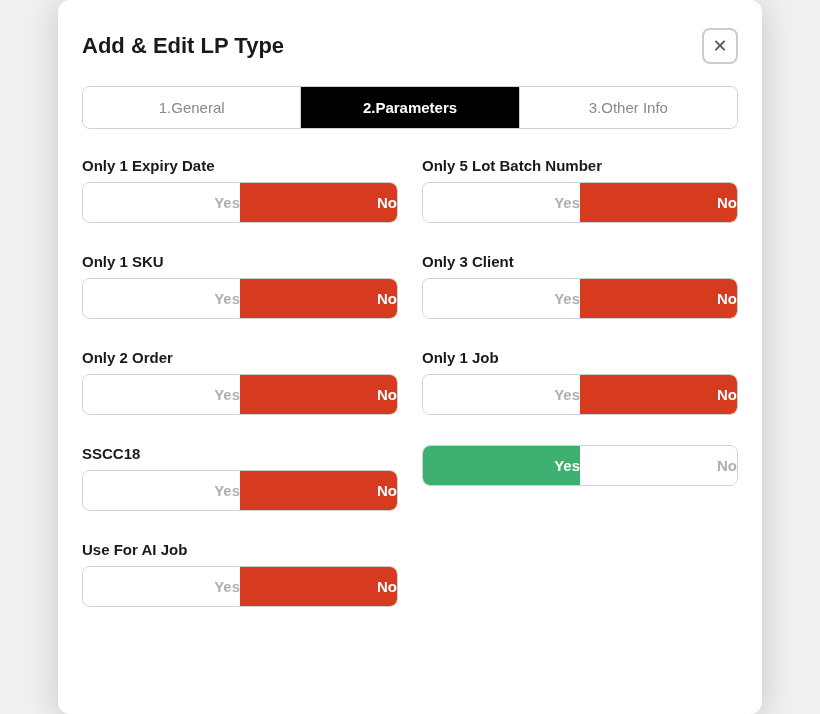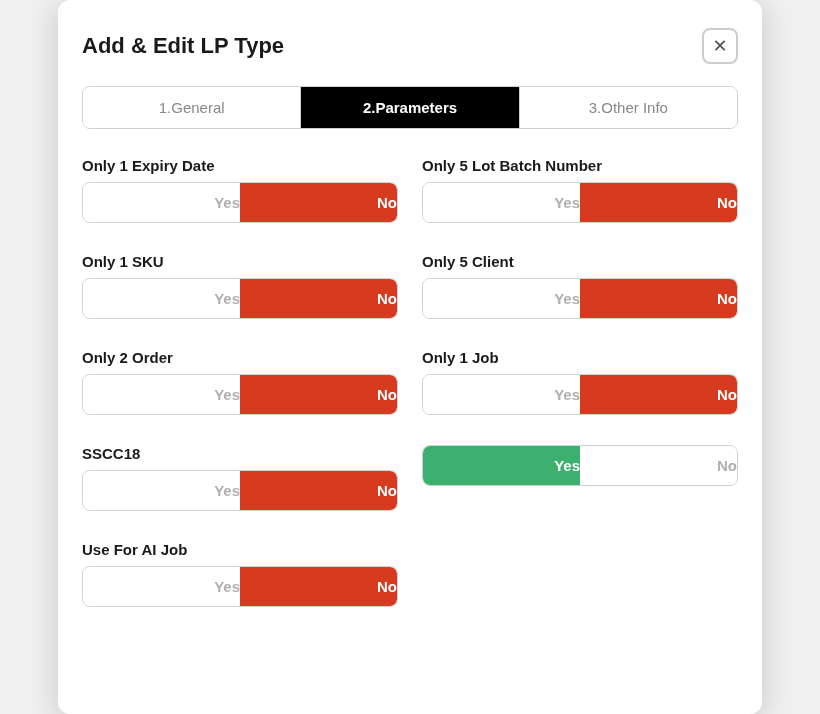--- a/index.html
+++ b/index.html
@@ -152,21 +152,21 @@
 
     <div class="field-group">
       <div class="field-label">Only 1 SKU</div>
       <div class="toggle-row">
         <button class="toggle-btn">Yes</button>
         <button class="toggle-btn active-no">No</button>
       </div>
     </div>
 
     <div class="field-group">
-      <div class="field-label">Only 5 Client</div>
+      <div class="field-label">Only 3 Client</div>
       <div class="toggle-row">
         <button class="toggle-btn">Yes</button>
         <button class="toggle-btn active-no">No</button>
       </div>
     </div>
 
     <div class="field-group">
       <div class="field-label">Only 2 Order</div>
       <div class="toggle-row">
         <button class="toggle-btn">Yes</button>

